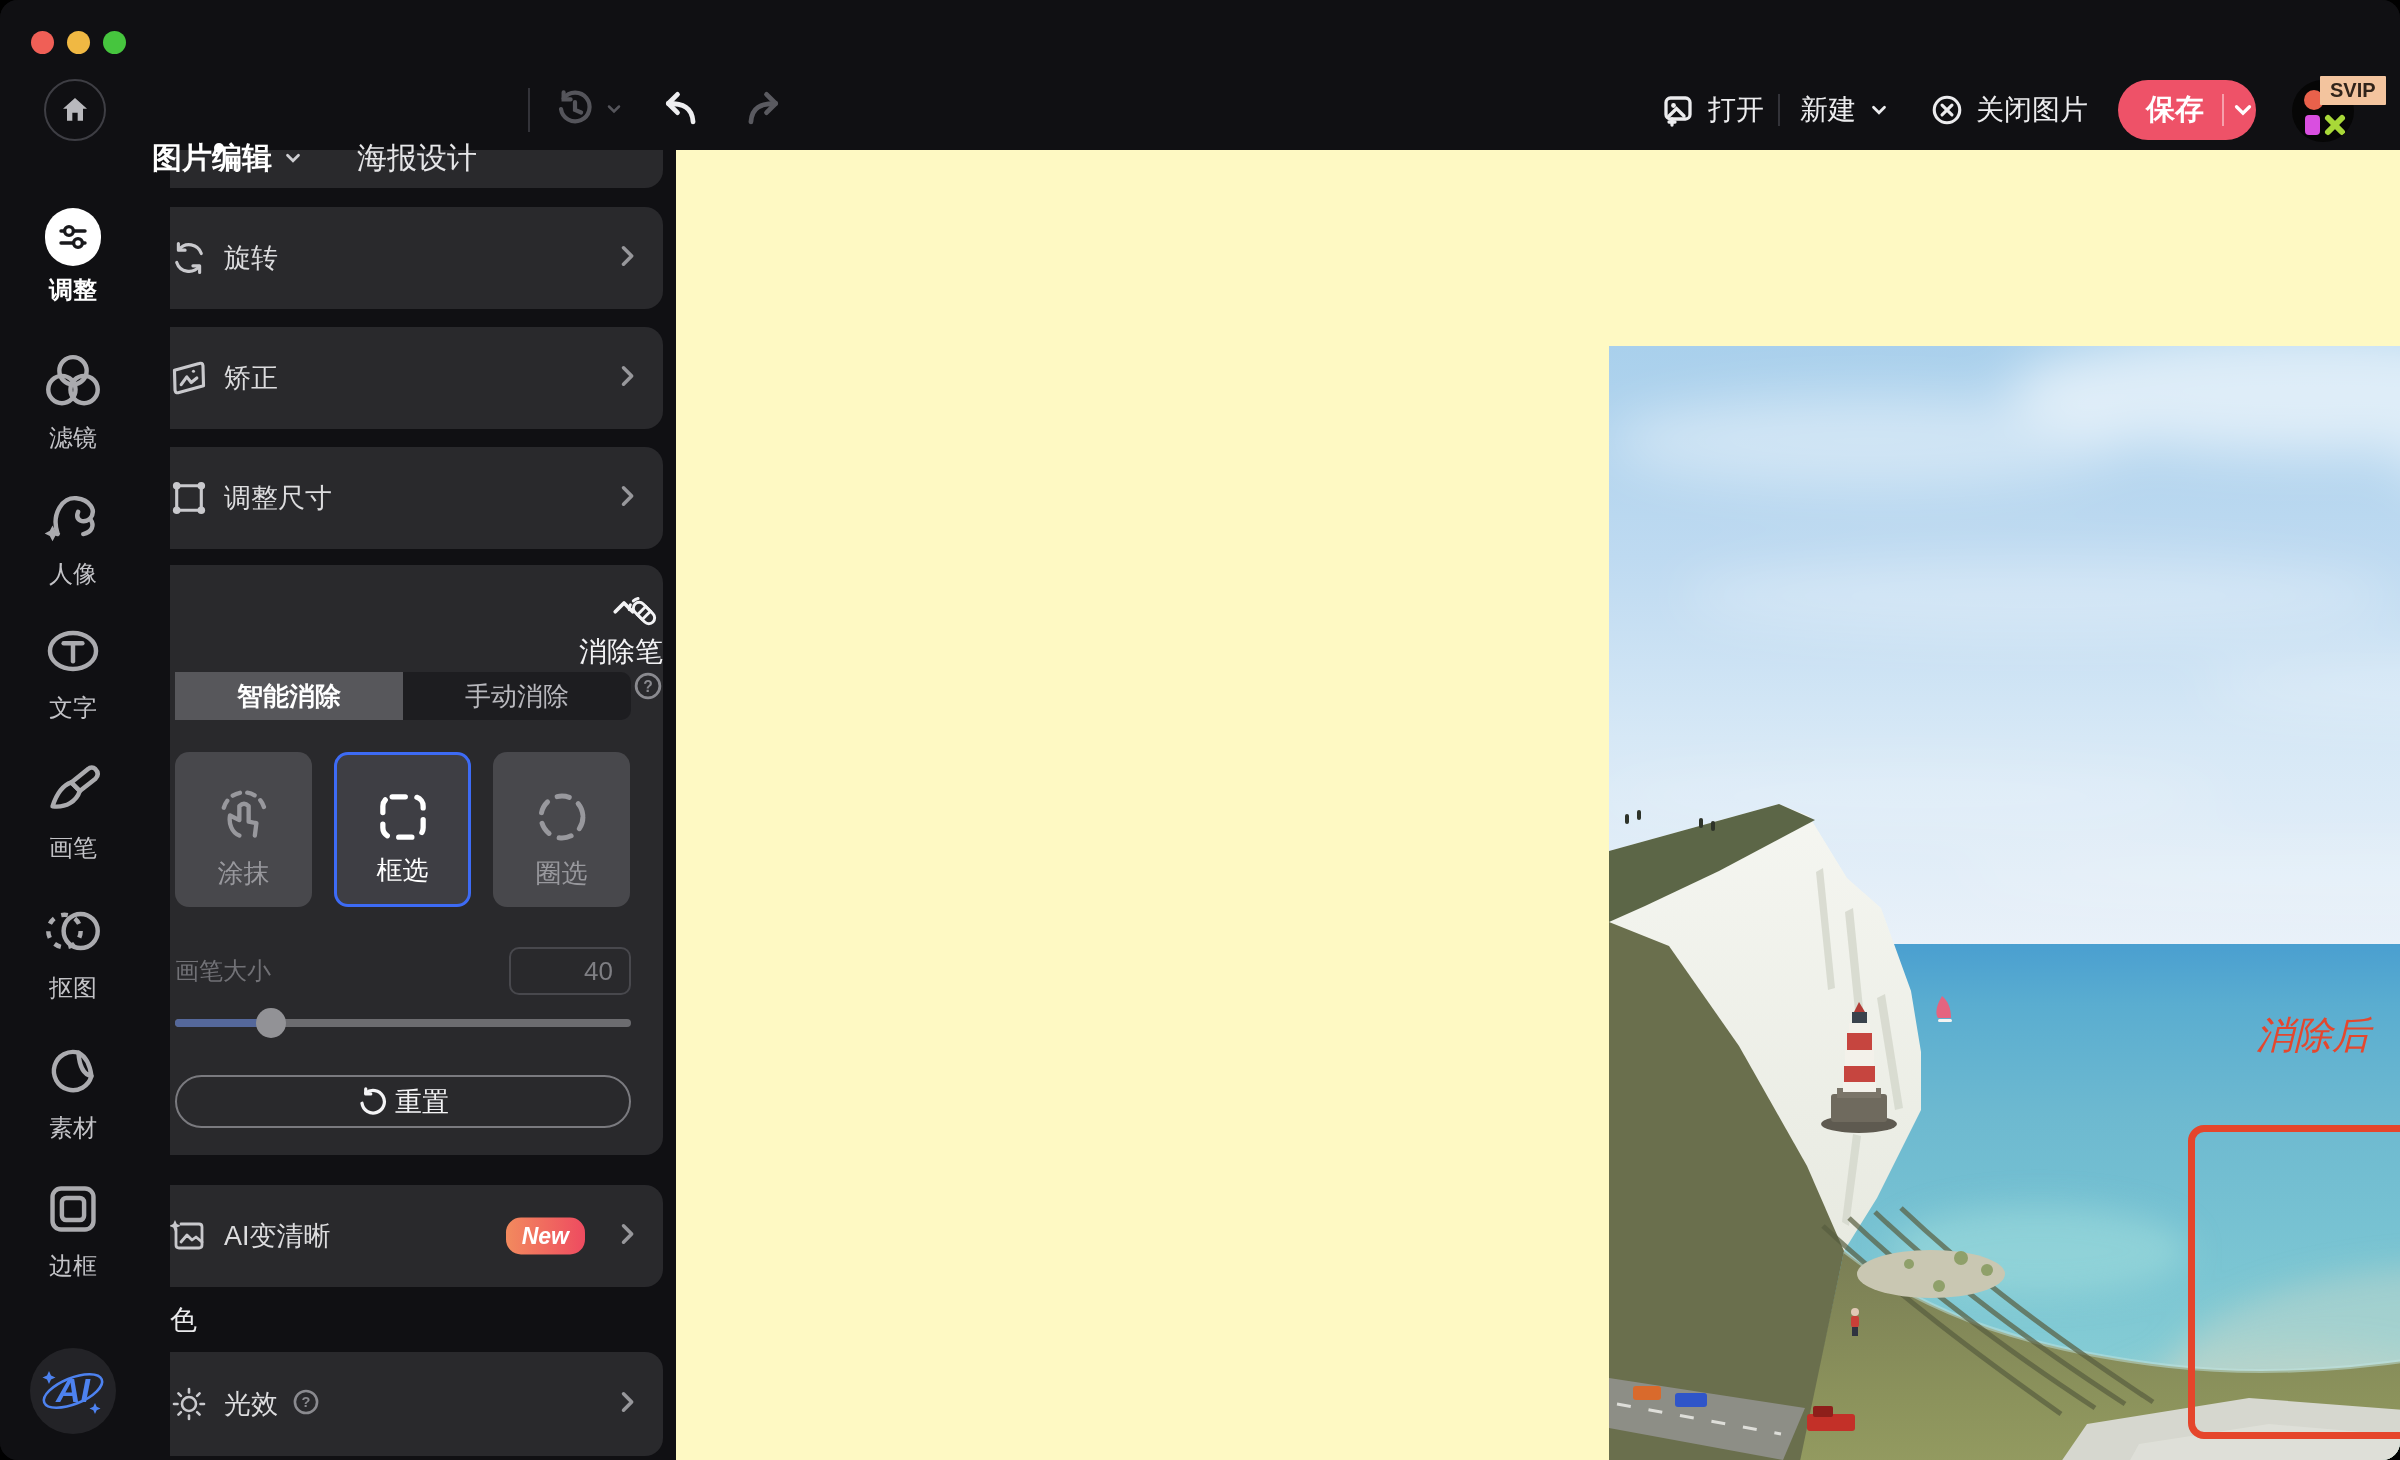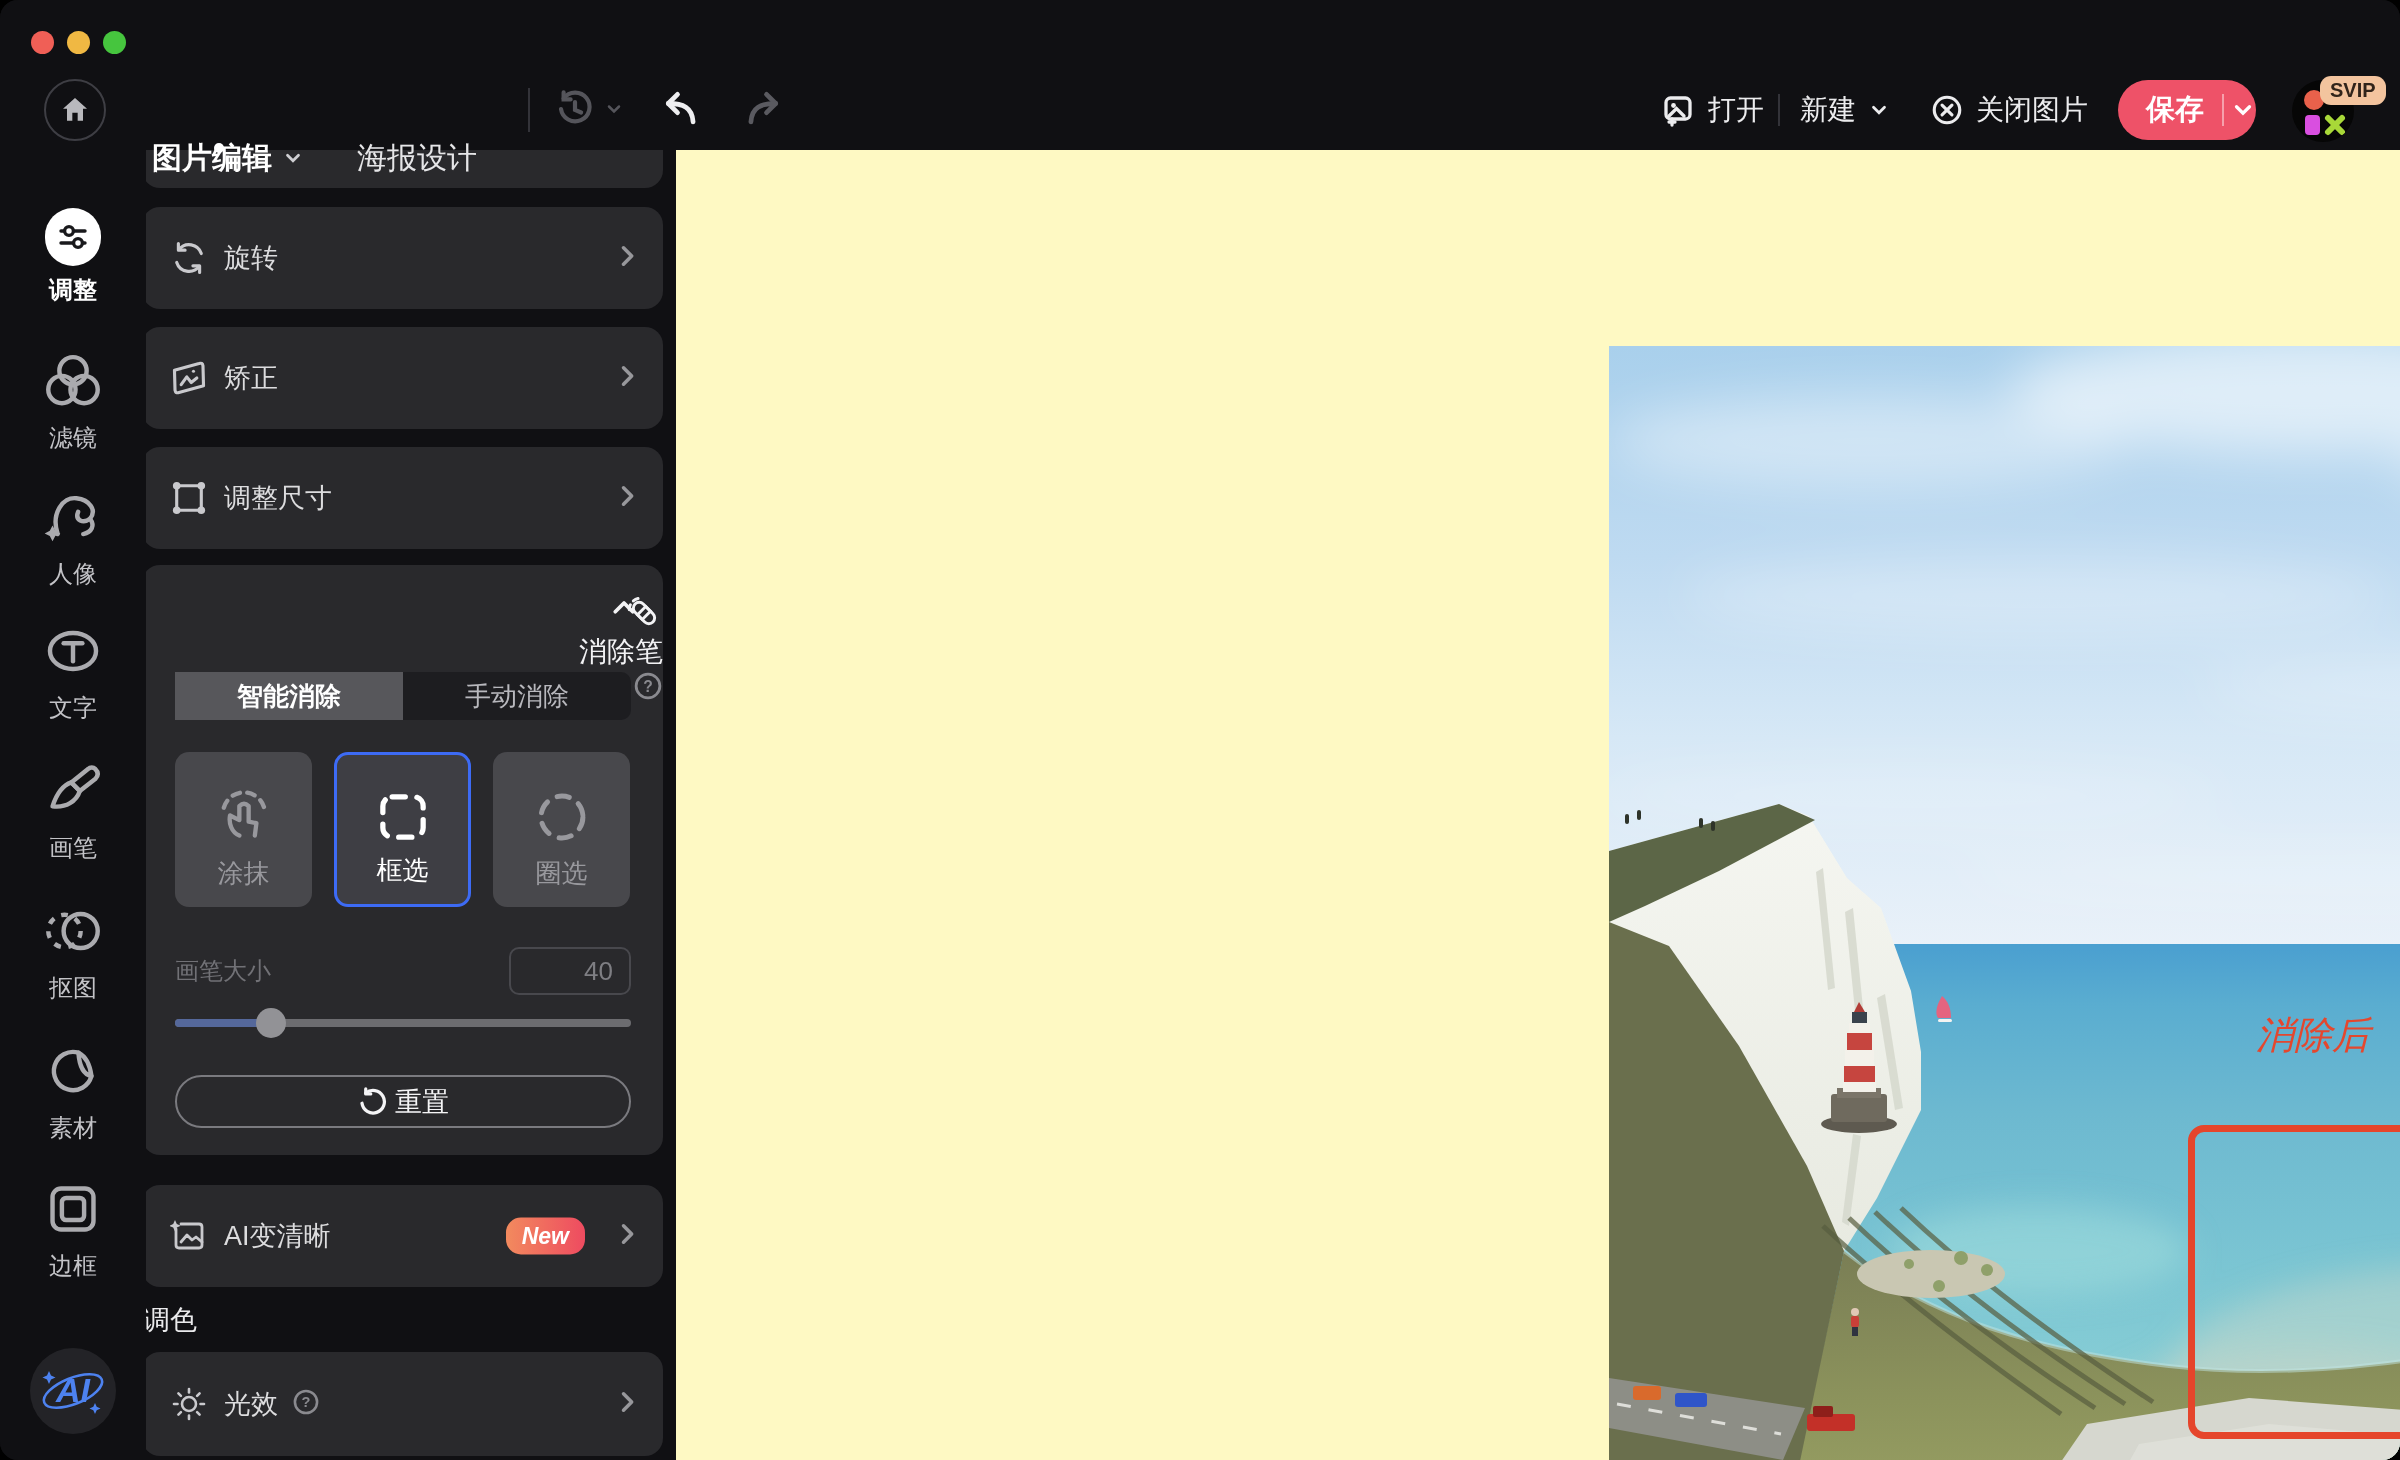--- a/index.html
+++ b/index.html
@@ -23,24 +23,24 @@
 
   .tb-right { position:absolute; top:84px; height:52px; display:flex; align-items:center; font-size:28px; color:#ececee; }
   .tb-action { display:flex; align-items:center; gap:12px; }
   .save-btn { position:absolute; left:2118px; top:80px; width:138px; height:60px; background:#ee5268; border-radius:30px; display:flex; align-items:center; color:#fff; font-size:29px; font-weight:700; }
   .save-label { padding-left:28px; }
   .save-sep { width:2px; height:32px; background:rgba(255,255,255,.45); margin:0 0 0 18px; }
   .avatar { position:absolute; left:2292px; top:80px; width:62px; height:62px; border-radius:50%; background:#060606; overflow:hidden; }
   .av-circle { position:absolute; left:12px; top:10px; width:20px; height:20px; border-radius:50%; background:#e8614b; }
   .av-rect { position:absolute; left:13px; top:35px; width:15px; height:20px; border-radius:4px; background:#d94fe0; }
   .av-x { position:absolute; left:31px; top:33px; width:24px; height:24px; }
-  .svip-badge { position:absolute; left:2320px; top:76px; padding:3px 10px; background:#f3c49e; color:#31241a; font-size:20px; font-weight:700; border-radius:11px; z-index:22; }
+  .svip-badge { position:absolute; left:2320px; top:76px; padding:3px 10px; background:#f3c49e; color:#31241a; font-size:20px; font-weight:700; border-radius:1px; z-index:22; }
 
   
-  .rail { position:absolute; left:0; top:150px; width:146px; bottom:0; background:#101013; z-index:10; }
+  .rail { position:absolute; left:0; top:150px; width:170px; bottom:0; background:#101013; z-index:10; }
   .rail-item { position:absolute; left:0; width:146px; text-align:center; }
   .rail-label { margin-top:8px; font-size:24px; color:#c3c3c7; }
   .rail-item.active .rail-label { color:#fff; font-weight:700; }
   .rail-pill { display:inline-flex; width:56px; height:58px; background:#ffffff; border-radius:29px; align-items:center; justify-content:center; }
   .ai-badge { position:absolute; left:30px; top:1198px; width:86px; height:86px; border-radius:50%; background:#232327; display:flex; align-items:center; justify-content:center; }
 
   
   .panel { position:absolute; left:146px; top:150px; width:530px; bottom:0; background:#101013; z-index:9; }
   .card { position:absolute; left:-4px; width:521px; background:#29292c; border-radius:18px; }
   .card.partial { border-radius:0 0 18px 18px; }

